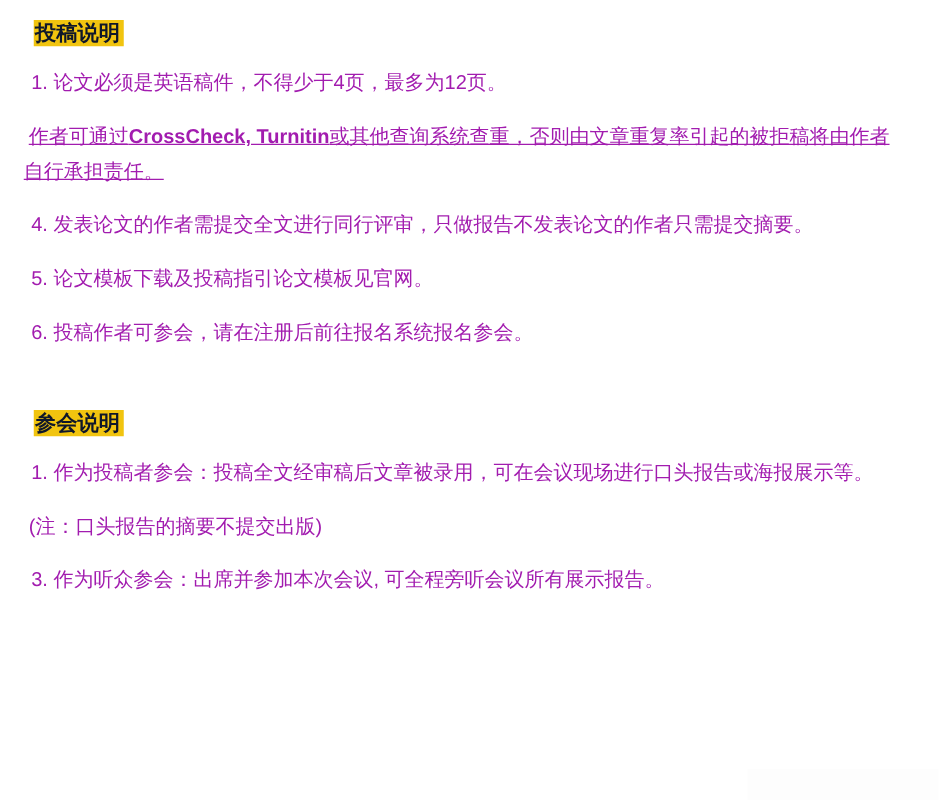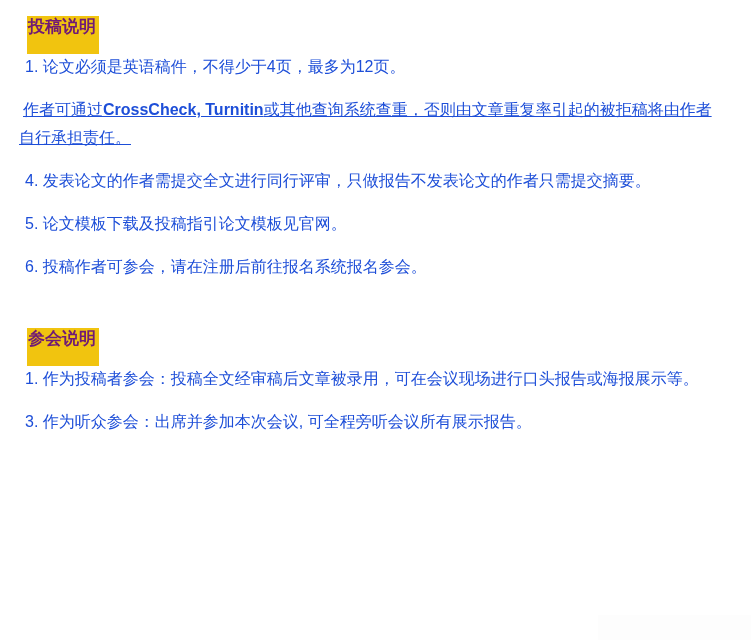--- a/index.html
+++ b/index.html
@@ -24,27 +24,27 @@
     font-weight: bold;
     line-height: 20px;
     margin: 0 0 16px 8px;
     color: #333333;
   }
   h3.section-heading.second {
     margin-top: 48px;
   }
   h3.section-heading mark {
     background: var(--highlight, #f1c40f);
-    color: #701a75;
-    padding: 1px 3px 18px 1px;
+    color: #0f172a;
+    padding: 1px 3px 1px 1px;
   }
   p {
     font-size: 16px;
     line-height: 28px;
-    color: #1d4ed8;
+    color: #a21caf;
     margin: 15px 0;
   }
   p.numbered { text-indent: 6px; }
   p.plain    { text-indent: 4px; text-decoration: underline; }
   p.note     { text-indent: 4px; margin-top: 6px; }
   p b        { font-weight: bold; }
   .artifact-box {
     position: absolute;
     right: 0;
     bottom: 0;
@@ -64,17 +64,18 @@
 
   <p class="plain"><span>作者可通过</span><b>CrossCheck, Turnitin</b><span>或其他查询系统查重，否则由文章重复率引起的被拒稿将由作者自行承担责任。</span></p>
 
   <p class="numbered">4. 发表论文的作者需提交全文进行同行评审，只做报告不发表论文的作者只需提交摘要。</p>
   <p class="numbered">5. 论文模板下载及投稿指引论文模板见官网。</p>
   <p class="numbered">6. 投稿作者可参会，请在注册后前往报名系统报名参会。</p>
 
   <h3 class="section-heading second"><mark>参会说明</mark></h3>
 
   <p class="numbered">1. 作为投稿者参会：投稿全文经审稿后文章被录用，可在会议现场进行口头报告或海报展示等。</p>
+  <p class="note">(注：口头报告的摘要不提交出版)</p>
   <p class="numbered">3. 作为听众参会：出席并参加本次会议, 可全程旁听会议所有展示报告。</p>
 
 </div>
 
 <div class="artifact-box"></div>
 
 </body></html>

